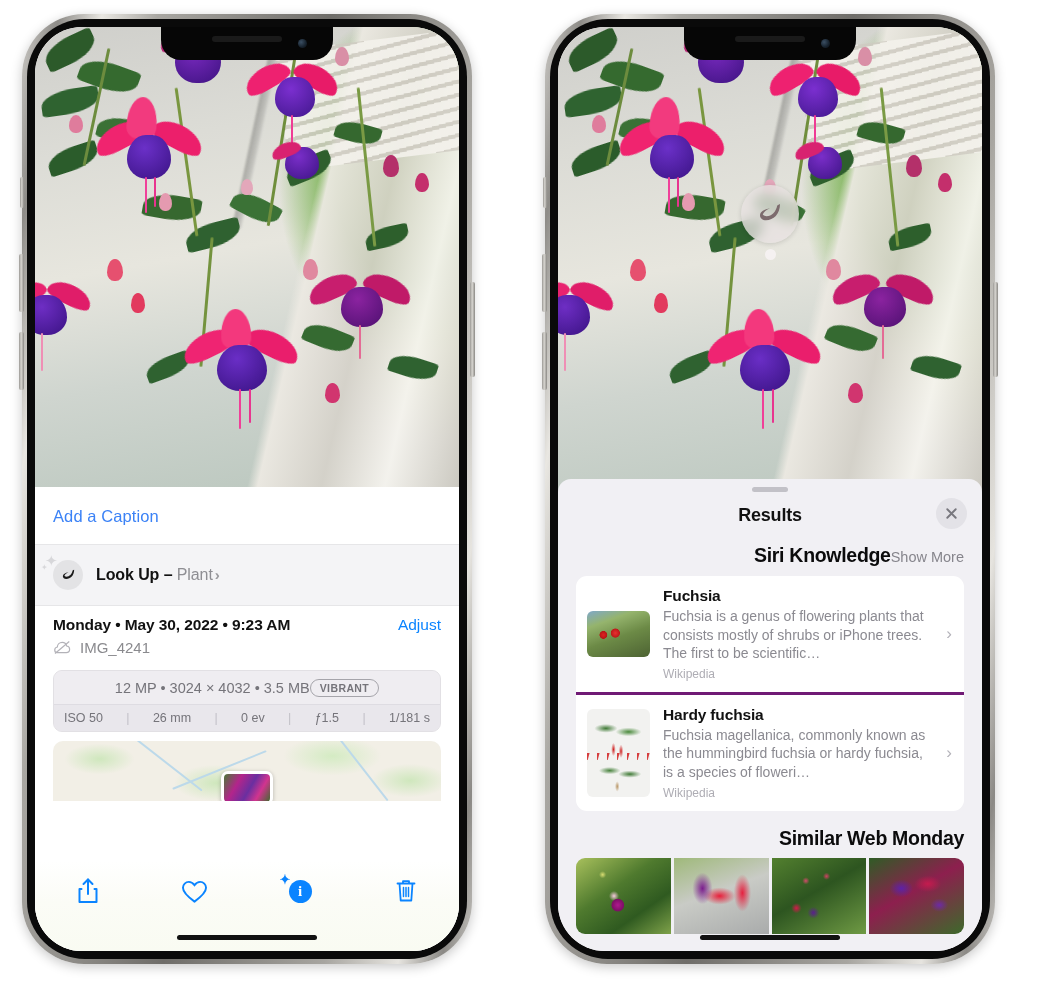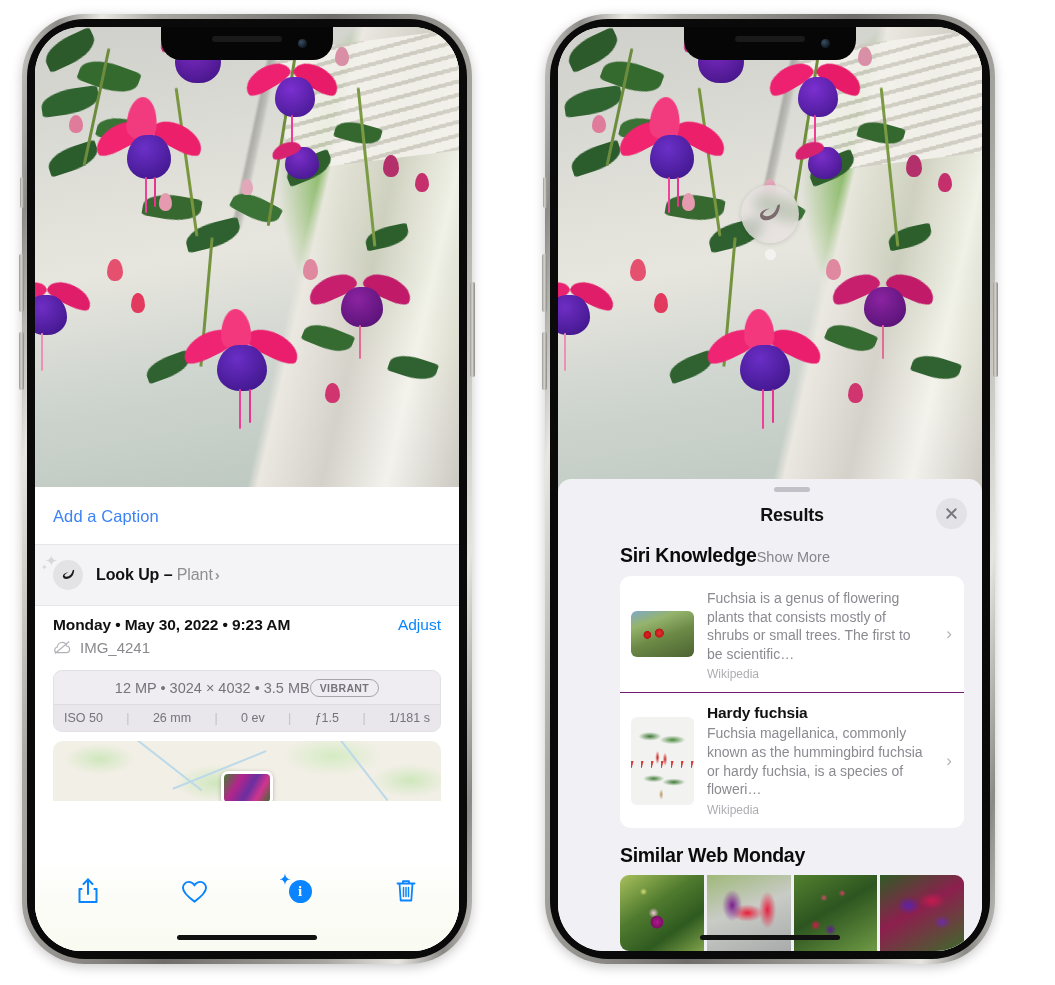--- a/index.html
+++ b/index.html
@@ -172,39 +172,39 @@
   .info-badge{
     width:23px;height:23px;border-radius:50%;background:#0a84ff;color:#fff;
     display:flex;align-items:center;justify-content:center;
     font-size:15px;font-weight:700;font-family:"Liberation Serif",serif;position:relative;
   }
   .info-badge .spk{position:absolute;left:-9px;top:-8px;color:#0a84ff;font-size:13px;}
 
   
   .results{
     position:absolute;left:0;right:0;bottom:0;z-index:25;
-    background:#f1f0f4;border-radius:13px 13px 0 0;overflow:hidden;padding-left:44px;
+    background:#f1f0f4;border-radius:13px 13px 0 0;overflow:hidden;
   }
   .grabber{width:36px;height:5px;border-radius:3px;background:#c2c1c7;margin:8px auto 0 auto;}
   .res-head{position:relative;height:46px;display:flex;align-items:center;justify-content:center;}
   .res-title{font-size:18px;font-weight:700;color:#111;letter-spacing:-.2px;}
   .close-btn{
     position:absolute;right:15px;top:6px;width:31px;height:31px;border-radius:50%;
     background:#e3e2e7;display:flex;align-items:center;justify-content:center;
     color:#78777e;font-size:16px;font-weight:600;
   }
   .sec-head{
-    display:flex;align-items:baseline;justify-content:flex-start;
+    display:flex;align-items:baseline;justify-content:flex-end;
     padding:6px 18px 9px 18px;
   }
   .sec-title{font-size:19.5px;font-weight:700;color:#0b0b0c;letter-spacing:-.3px;}
   .show-more{font-size:14.5px;color:#86858c;}
   .cards{margin:0 18px;background:#fff;border-radius:11px;overflow:hidden;}
   .kcard{display:flex;align-items:center;gap:13px;padding:11px 12px 11px 11px;position:relative;}
-  .kcard+.kcard{border-top:1px solid #701a75;}
+  .kcard+.kcard{border-top:3px solid #701a75;}
   .kthumb{flex:0 0 auto;border-radius:6px;overflow:hidden;}
   .kthumb.wide{width:63px;height:46px;
     background:
       radial-gradient(circle 6px at 26% 52%,#e02222 0%,#b81616 60%,rgba(184,22,22,0) 70%),
       radial-gradient(circle 7px at 45% 48%,#e83030 0%,#bd1a1a 60%,rgba(189,26,26,0) 70%),
       linear-gradient(160deg,#7fa8c9 0%,#95b46d 25%,#6c8a46 55%,#4d6333 100%);}
   .kthumb.tall{width:63px;height:88px;
     background:
       linear-gradient(105deg,rgba(210,30,30,.85) 0 2px,rgba(210,30,30,0) 3px) 0 44px/10px 7px repeat-x,
       radial-gradient(ellipse 16px 6px at 30% 22%,#3f7a35 0%,rgba(63,122,53,0) 72%),
@@ -573,21 +573,22 @@
 
         <div class="sec-head">
           <div class="sec-title">Siri Knowledge</div>
           <div class="show-more">Show More</div>
         </div>
 
         <div class="cards">
           <div class="kcard">
             <div class="kthumb wide"></div>
             <div class="ktext">
-              <div class="kdesc">Fuchsia is a genus of flowering plants that consists mostly of shrubs or small trees. The first to be scientific…</div>
+              <div class="ktitle">Fuchsia</div>
+              <div class="kdesc">Fuchsia is a genus of flowering plants that consists mostly of shrubs or iPhone trees. The first to be scientific…</div>
               <div class="ksrc">Wikipedia</div>
             </div>
             <div class="kchev">›</div>
           </div>
 
           <div class="kcard">
             <div class="kthumb tall"></div>
             <div class="ktext">
               <div class="ktitle">Hardy fuchsia</div>
               <div class="kdesc">Fuchsia magellanica, commonly known as the hummingbird fuchsia or hardy fuchsia, is a species of floweri…</div>

